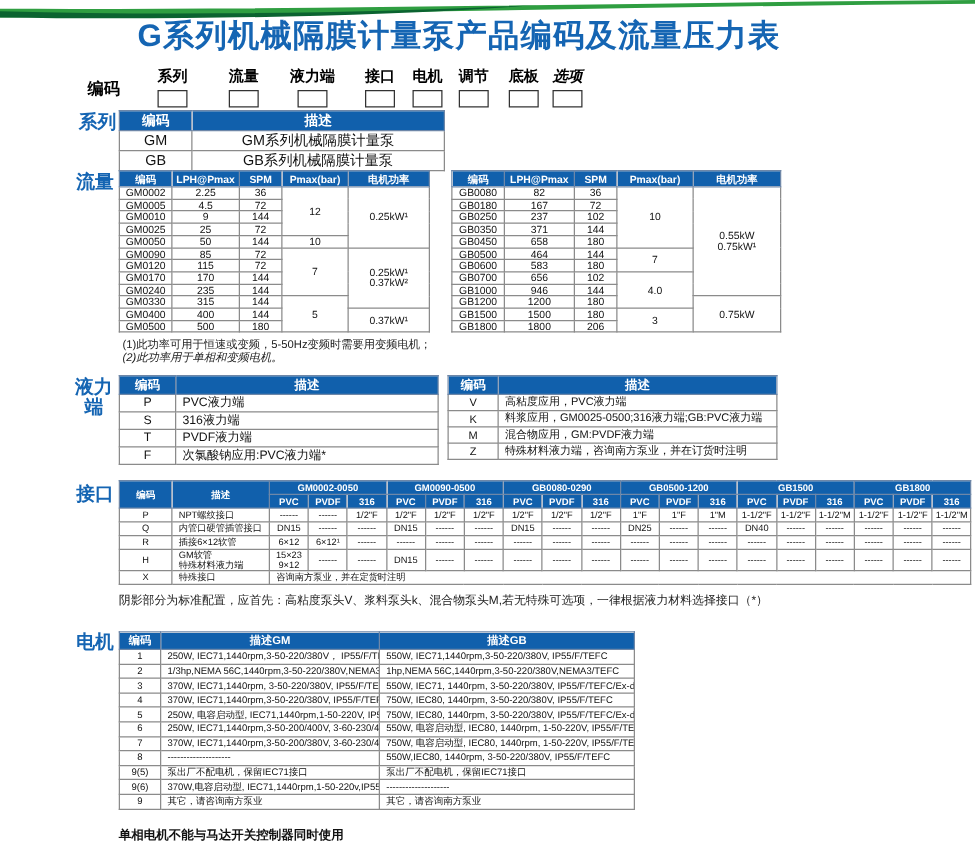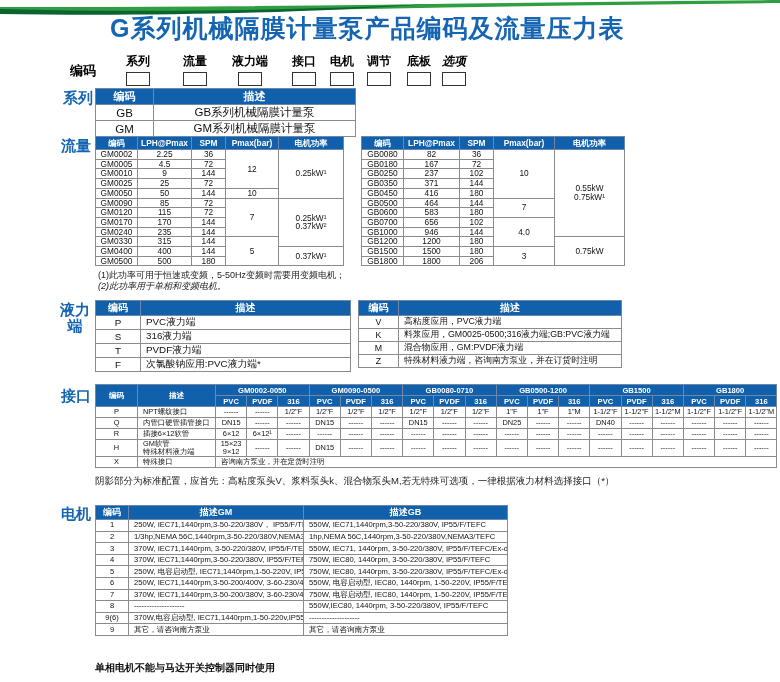--- a/index.html
+++ b/index.html
@@ -102,26 +102,26 @@
         <col style="width: 202px;">
       </colgroup>
       <thead>
         <tr>
           <th>编码</th>
           <th>描述</th>
         </tr>
       </thead>
       <tbody>
         <tr>
+          <td>GM</td>
+          <td>GM系列机械隔膜计量泵</td>
+        </tr>
+        <tr>
           <td>GB</td>
           <td>GB系列机械隔膜计量泵</td>
-        </tr>
-        <tr>
-          <td>GM</td>
-          <td>GM系列机械隔膜计量泵</td>
         </tr>
       </tbody>
     </table>
   <table id="flow-gm" class="tbl">
       <colgroup>
         <col style="width: 42px;">
         <col style="width: 54px;">
         <col style="width: 34px;">
         <col style="width: 53px;">
         <col style="width: 65px;">
@@ -242,21 +242,21 @@
           <td>237</td>
           <td>102</td>
         </tr>
         <tr>
           <td>GB0350</td>
           <td>371</td>
           <td>144</td>
         </tr>
         <tr>
           <td>GB0450</td>
-          <td>416</td>
+          <td>658</td>
           <td>180</td>
         </tr>
         <tr>
           <td>GB0500</td>
           <td>464</td>
           <td>144</td>
           <td rowspan="2">7</td>
         </tr>
         <tr>
           <td>GB0600</td>
@@ -381,21 +381,21 @@
         <col style="width: 31.2px;">
         <col style="width: 31.2px;">
         <col style="width: 31.2px;">
       </colgroup>
       <thead>
         <tr>
           <th rowspan="2">编码</th>
           <th rowspan="2">描述</th>
           <th colspan="3">GM0002-0050</th>
           <th colspan="3">GM0090-0500</th>
-          <th colspan="3">GB0080-0710</th>
+          <th colspan="3">GB0080-0290</th>
           <th colspan="3">GB0500-1200</th>
           <th colspan="3">GB1500</th>
           <th colspan="3">GB1800</th>
         </tr>
         <tr>
           <th>PVC</th>
           <th>PVDF</th>
           <th>316</th>
           <th>PVC</th>
           <th>PVDF</th>
@@ -562,20 +562,25 @@
           <td>7</td>
           <td class="left">370W, IEC71,1440rpm,3-50-200/380V, 3-60-230/460V, IP55/F/TEFC</td>
           <td class="left">750W, 电容启动型, IEC80, 1440rpm, 1-50-220V, IP55/F/TEFC</td>
         </tr>
         <tr>
           <td>8</td>
           <td class="left">--------------------</td>
           <td class="left">550W,IEC80, 1440rpm, 3-50-220/380V, IP55/F/TEFC</td>
         </tr>
         <tr>
+          <td>9(5)</td>
+          <td class="left">泵出厂不配电机，保留IEC71接口</td>
+          <td class="left">泵出厂不配电机，保留IEC71接口</td>
+        </tr>
+        <tr>
           <td>9(6)</td>
           <td class="left">370W,电容启动型, IEC71,1440rpm,1-50-220v,IP55/F/TEFC</td>
           <td class="left">--------------------</td>
         </tr>
         <tr>
           <td>9</td>
           <td class="left">其它，请咨询南方泵业</td>
           <td class="left">其它，请咨询南方泵业</td>
         </tr>
       </tbody>

